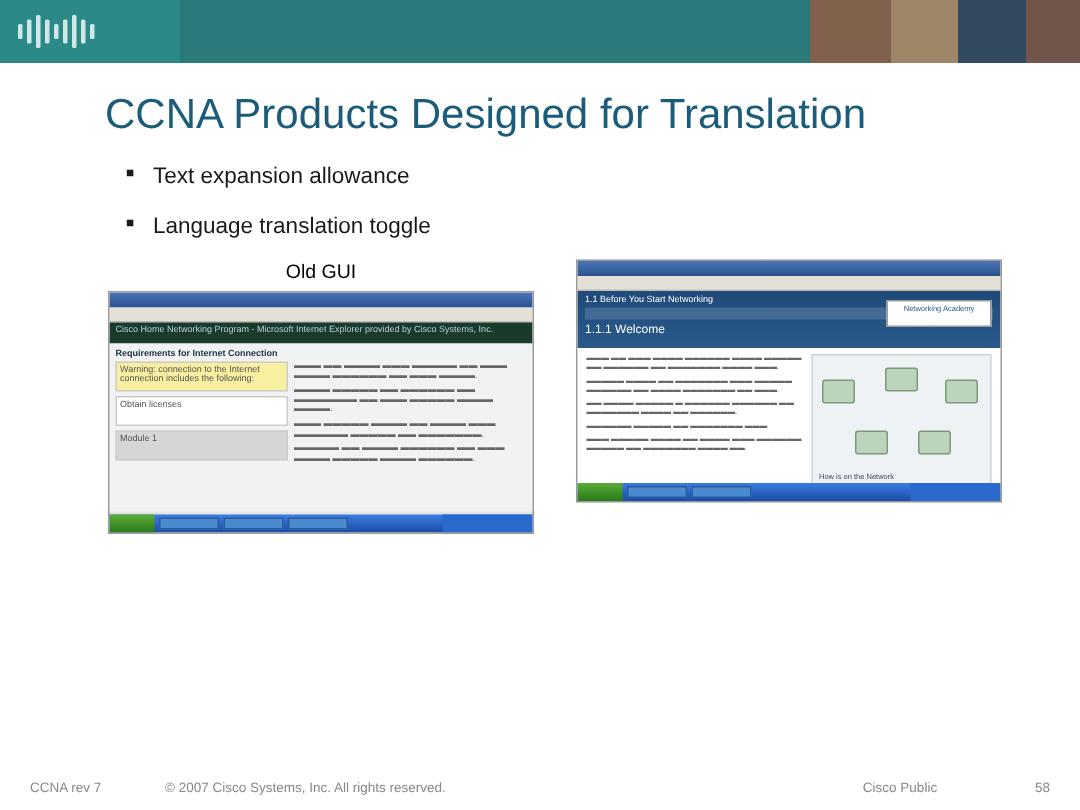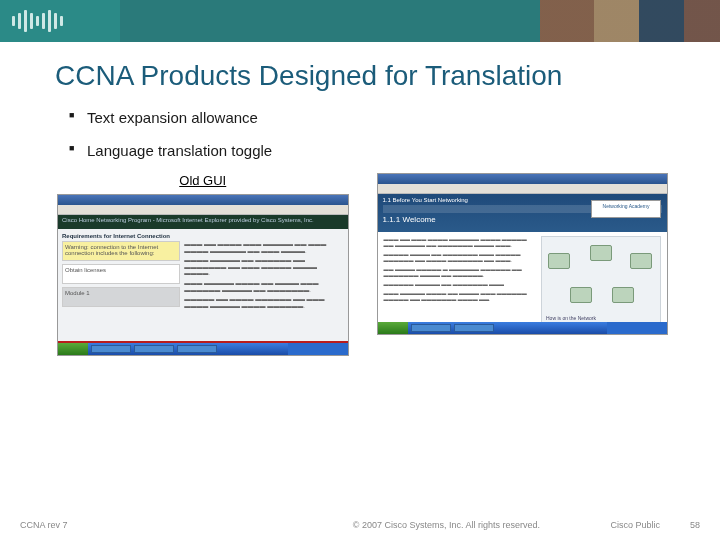--- a/index.html
+++ b/index.html
@@ -43,20 +43,21 @@
     position: absolute;
     right: -180px;
     top: 0;
     width: 180px;
     height: 42px;
     background: linear-gradient(90deg,#a06a4a 0 30%,#c9a070 30% 55%,#2e4a66 55% 80%,#8a5a48 80% 100%);
     opacity: .7;
   }
   .content {
     padding: 18px 50px 0 55px;
+    margin-left: 15px;
   }
   h1 {
     color: #1b5c7a;
     font-size: 28px;
     font-weight: 400;
     margin-bottom: 16px;
   }
   ul.bullets {
     list-style: none;
     padding-left: 14px;
@@ -81,26 +82,25 @@
     display: flex;
     gap: 28px;
     margin-top: 6px;
     padding: 0 2px;
   }
   .col { flex: 1; }
   .col-title {
     text-align: center;
     font-size: 13px;
     margin-bottom: 6px;
-    text-decoration: underline;
   }
   .shot {
     border: 1px solid #999;
     height: 162px;
-    background: #b91c1c;
+    background: #e5e5e5;
     position: relative;
     overflow: hidden;
     font-size: 6px;
     color: #555;
   }
   .shot .titlebar {
     height: 10px;
     background: linear-gradient(#4a74b8,#2a548e);
   }
   .shot .toolbar {
@@ -160,22 +160,22 @@
     position:absolute;
     bottom:10px;
     left:0; right:0;
     display:flex;
     align-items:center;
     font-size:9px;
     color:#888;
     padding: 0 20px;
   }
   .footer .left { width:90px; }
-  .footer .mid { flex:1; text-align:right; }
-  .footer .pub { width:120px; text-align:right; }
+  .footer .mid { flex:1; text-align:left; }
+  .footer .pub { width:120px; text-align:center; }
   .footer .pg { width:40px; text-align:right; }
 </style>
 </head>
 <body>
 
 <div class="top-band">
   <div class="logo-block">
     <div class="logo-bars">
       <span style="height:10px;margin-top:8px"></span>
       <span style="height:16px;margin-top:5px"></span>

